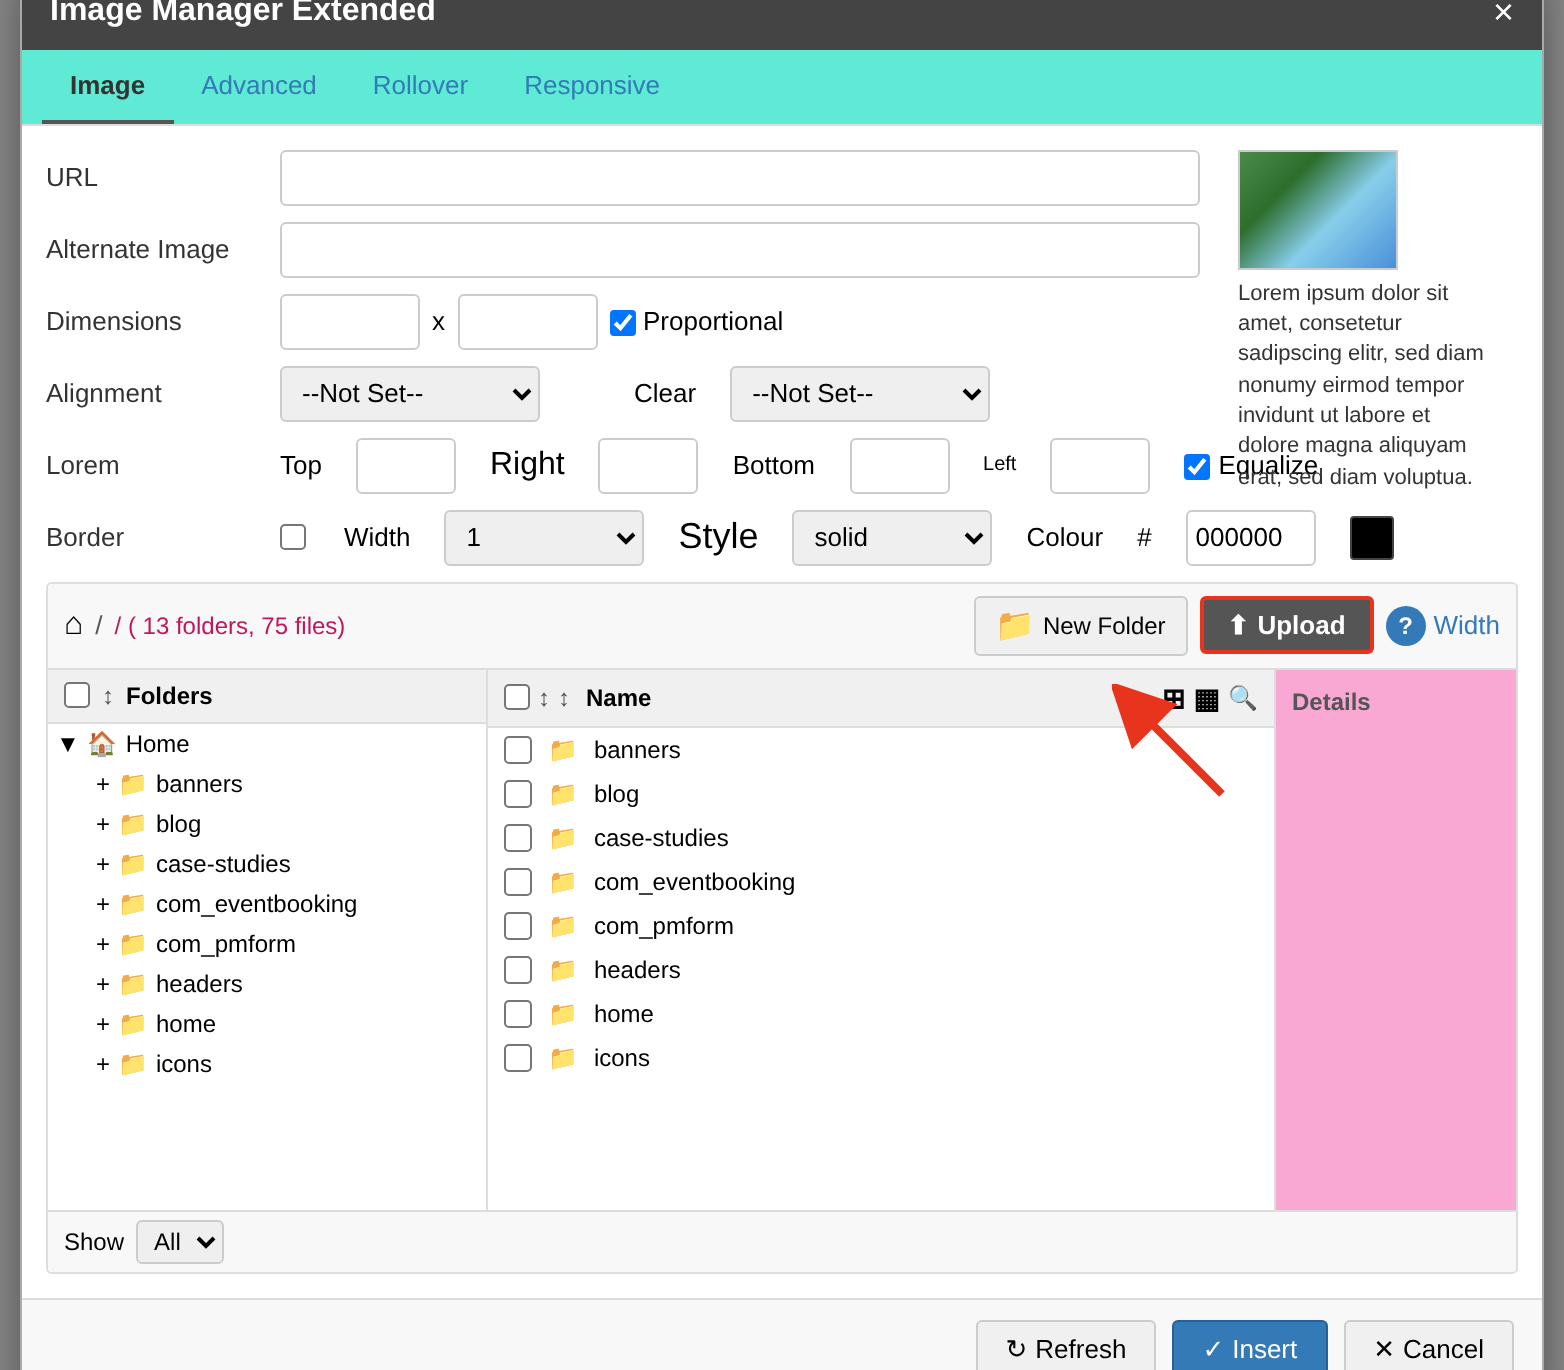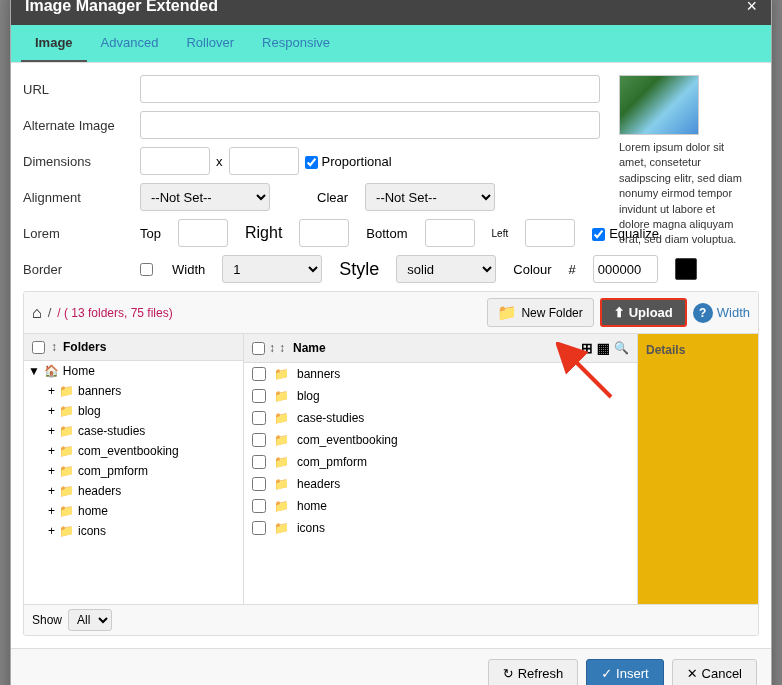--- a/index.html
+++ b/index.html
@@ -305,21 +305,21 @@
       font-size: 12px;
       display: flex;
       align-items: center;
       gap: 4px;
     }
 
     .details-panel {
       width: 120px;
       flex-shrink: 0;
       padding: 8px;
-      background: #eab308;
+      background: #f9a8d4;
     }
 
     .details-label {
       font-size: 12px;
       font-weight: bold;
       color: #555;
     }
 
     .tree-item {
       padding: 3px 8px;

